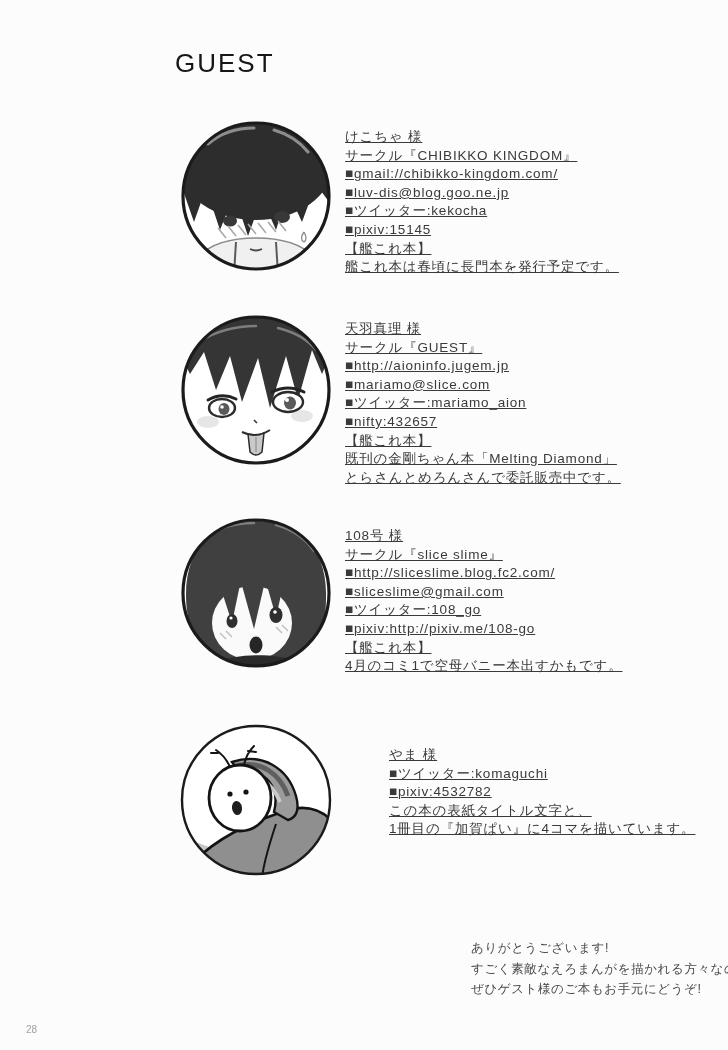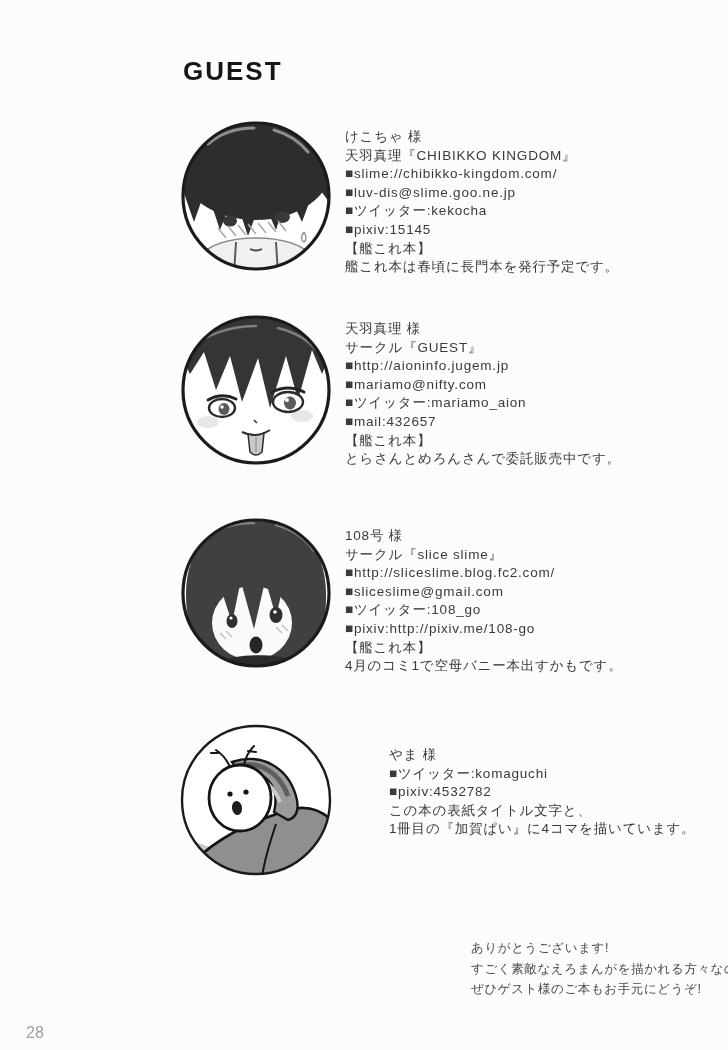--- a/index.html
+++ b/index.html
@@ -3,34 +3,34 @@
 <meta charset="utf-8">
 <style>
   html,body { margin:0; padding:0; background:#e9e9e9; }
   .page {
     position:relative; width:728px; height:1050px; margin:0 auto;
     background:#fcfcfc; overflow:hidden;
     font-family:"Liberation Sans","DejaVu Sans",sans-serif;
     color:#3a3a3a;
   }
   .title {
-    position:absolute; left:175px; top:48px; margin:8px;
-    font-size:26px; font-weight:bold; letter-spacing:2px; color:#161616;
+    position:absolute; left:175px; top:48px; margin:0;
+    font-size:26px; font-weight:normal; letter-spacing:2px; color:#161616;
   }
   .entry { position:absolute; left:0; width:728px; }
   .avatar { position:absolute; left:178px; top:0; width:156px; height:156px; }
   .avatar svg { display:block; }
   .info { position:absolute; left:345px; width:370px; }
   .g-name, .g-line {
     font-size:13.5px; line-height:18.6px; letter-spacing:0.8px;
-    color:#3a3a3a; white-space:nowrap;
+    color:#3a3a3a; white-space:nowrap;text-decoration:underline;
   }
   .footer { position:absolute; left:471px; top:938px; }
   .f-line { font-size:12.5px; line-height:20.5px; letter-spacing:0.6px; color:#4a4a4a; white-space:nowrap; }
-  .pageno { position:absolute; left:26px; top:1024px; font-size:16px; color:#a0a0a0; }
+  .pageno { position:absolute; left:26px; top:1024px; font-size:10px; color:#a0a0a0; }
 </style>
 </head>
 <body>
 
 <div class="page">
 
   <h1 class="title">GUEST</h1>
 
   <section class="entry" style="top:118px;">
     <div class="avatar">
@@ -54,23 +54,23 @@
           </g>
           <path d="M72,131 Q78,134 84,131" stroke="#474747" stroke-width="1.8" fill="none"></path>
           <path d="M126,114 q4,7 0,10 q-5,-3 0,-10" fill="#ffffff" stroke="#8a8a8a" stroke-width="1.3"></path>
         </g>
         <circle cx="78" cy="78" r="73" fill="none" stroke="#1b1b1b" stroke-width="3.2"></circle>
       </svg>
     </div>
     <div class="info" style="top:10px;">
       <div class="g-name">けこちゃ 様</div>
       <div>
-          <div class="g-line">天羽真理『CHIBIKKO KINGDOM』</div>
-          <div class="g-line">■slime://chibikko-kingdom.com/</div>
-          <div class="g-line">■luv-dis@slime.goo.ne.jp</div>
+          <div class="g-line">サークル『CHIBIKKO KINGDOM』</div>
+          <div class="g-line">■gmail://chibikko-kingdom.com/</div>
+          <div class="g-line">■luv-dis@blog.goo.ne.jp</div>
           <div class="g-line">■ツイッター:kekocha</div>
           <div class="g-line">■pixiv:15145</div>
           <div class="g-line">【艦これ本】</div>
           <div class="g-line">艦これ本は春頃に長門本を発行予定です。</div>
         </div>
     </div>
   </section>
 
   <section class="entry" style="top:312px;">
     <div class="avatar">
@@ -100,24 +100,25 @@
           <path d="M78,125 L78,140" stroke="#9a9a9a" stroke-width="1.4"></path>
         </g>
         <circle cx="78" cy="78" r="73" fill="none" stroke="#1b1b1b" stroke-width="3.2"></circle>
       </svg>
     </div>
     <div class="info" style="top:8px;">
       <div class="g-name">天羽真理 様</div>
       <div>
           <div class="g-line">サークル『GUEST』</div>
           <div class="g-line">■http://aioninfo.jugem.jp</div>
-          <div class="g-line">■mariamo@nifty.com</div>
+          <div class="g-line">■mariamo@slice.com</div>
           <div class="g-line">■ツイッター:mariamo_aion</div>
-          <div class="g-line">■mail:432657</div>
+          <div class="g-line">■nifty:432657</div>
           <div class="g-line">【艦これ本】</div>
+          <div class="g-line">既刊の金剛ちゃん本「Melting Diamond」</div>
           <div class="g-line">とらさんとめろんさんで委託販売中です。</div>
         </div>
     </div>
   </section>
 
   <section class="entry" style="top:515px;">
     <div class="avatar">
       <svg width="156" height="156" viewBox="0 0 156 156">
         <defs>
             <clipPath id="av3c">

